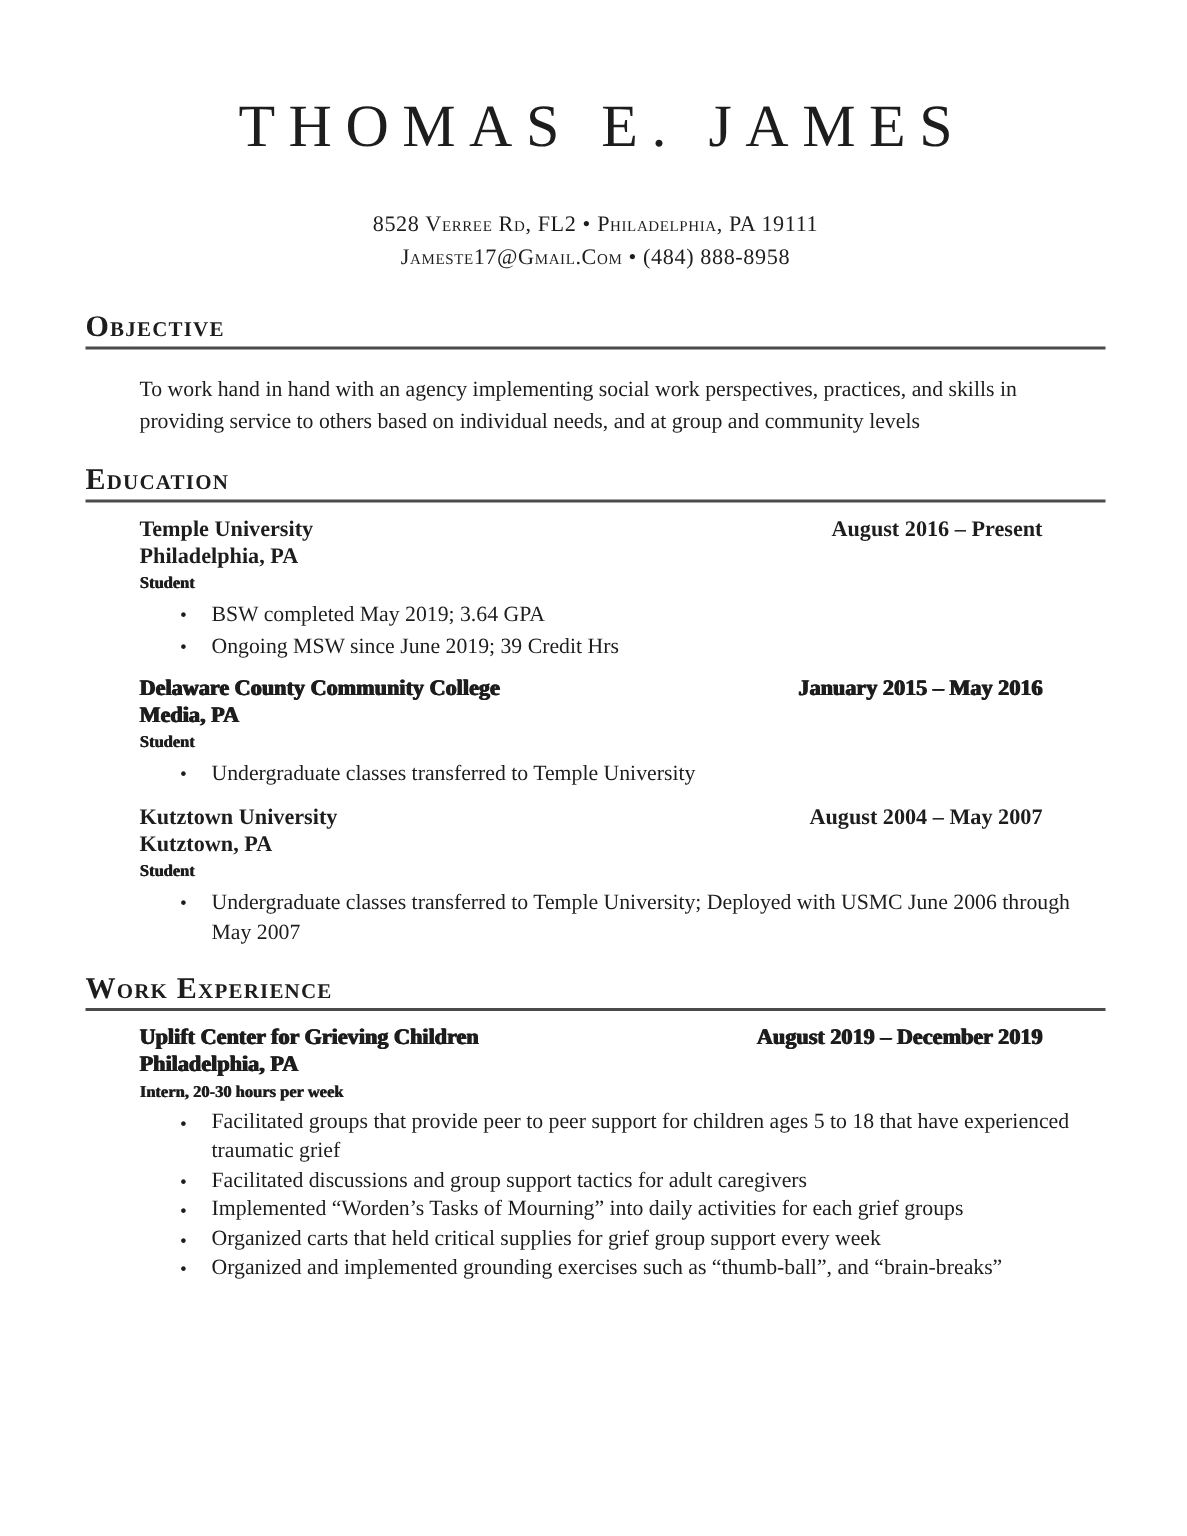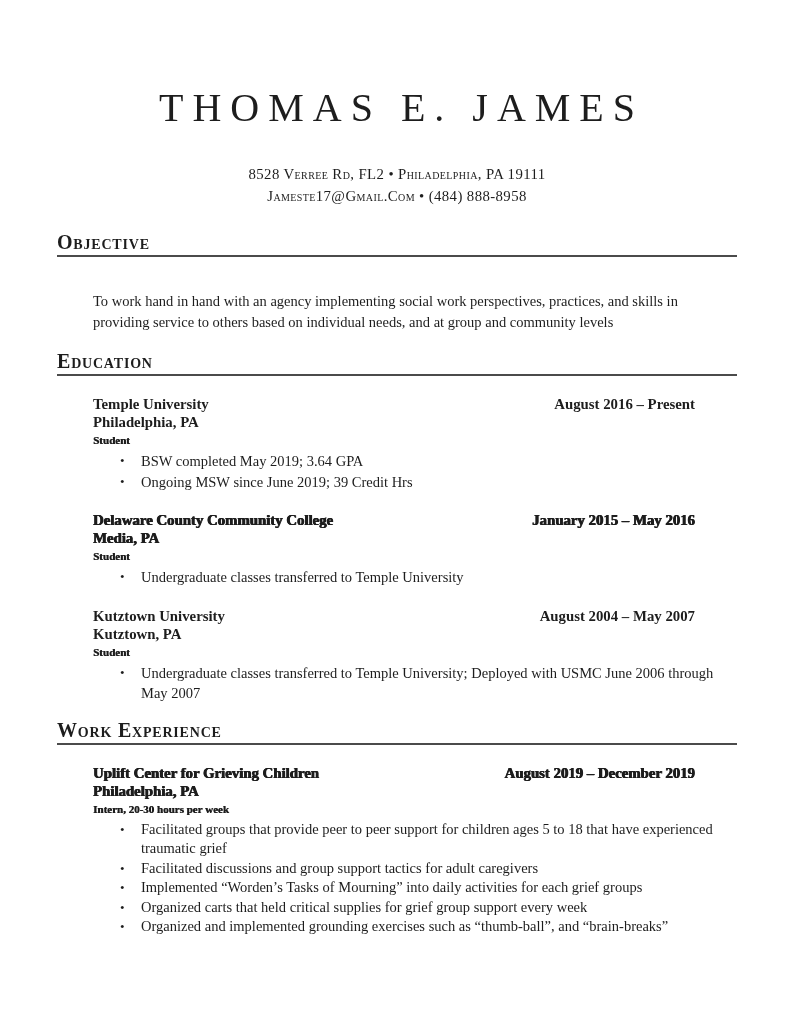--- a/index.html
+++ b/index.html
@@ -5,21 +5,21 @@
   * { box-sizing: border-box; }
   html, body { margin: 0; padding: 0; background: #ffffff; }
   body {
     width: 791px; height: 1024px;
     font-family: "Liberation Serif", "DejaVu Serif", serif;
     color: #1d1d1d;
     overflow: hidden;
   }
   .page {
     width: 791px; height: 1024px;
-    padding: 86px 54px 30px 57px;
+    padding: 62px 54px 30px 57px;
   }
 
   
   .name {
     margin: 0; padding-left: 9px;
     text-align: center;
     font-size: 40px; font-weight: 400;
     letter-spacing: 9px; line-height: 44px;
     white-space: nowrap;
   }
@@ -38,27 +38,27 @@
     font-variant: small-caps;
     letter-spacing: 0.8px; line-height: 18px;
     border-bottom: 2.5px solid #4b4b4b;
     padding-bottom: 4px;
   }
   .section-objective { margin-top: 26px; }
   .section-education { margin-top: 19px; }
   .section-work { margin-top: 17px; }
 
   .objective-text {
-    margin: 34px 0 0 36px;
+    margin: 17px 0 0 36px;
     max-width: 612px;
     font-size: 14.5px; line-height: 21px;
   }
 
   
-  .entry { margin: 19px 0 0 36px; }
+  .entry { margin: 9px 0 0 36px; }
   .entry-row {
     display: flex; justify-content: space-between; align-items: baseline;
   }
   .entry-title, .entry-location, .entry-dates {
     font-size: 14.8px; font-weight: 700; line-height: 18px;
   }
   .entry-dates { margin-right: 42px; white-space: nowrap; }
   .entry-role {
     font-size: 11px; font-weight: 700; line-height: 18px;
     text-shadow: 0.5px 0 currentColor;

